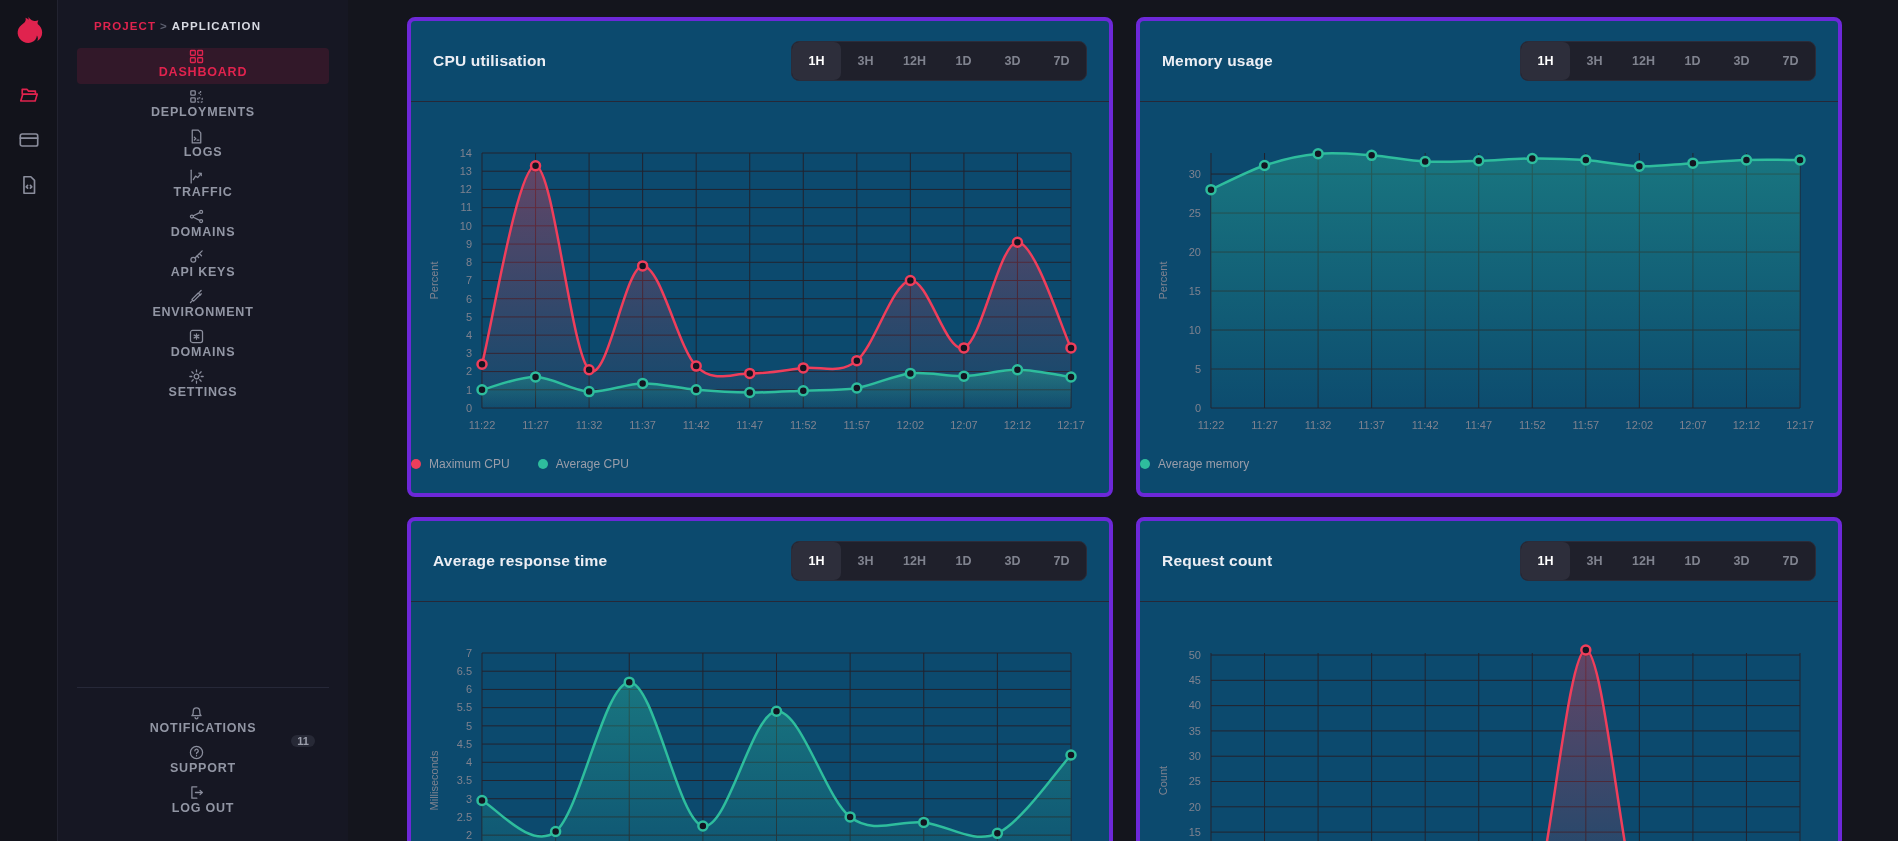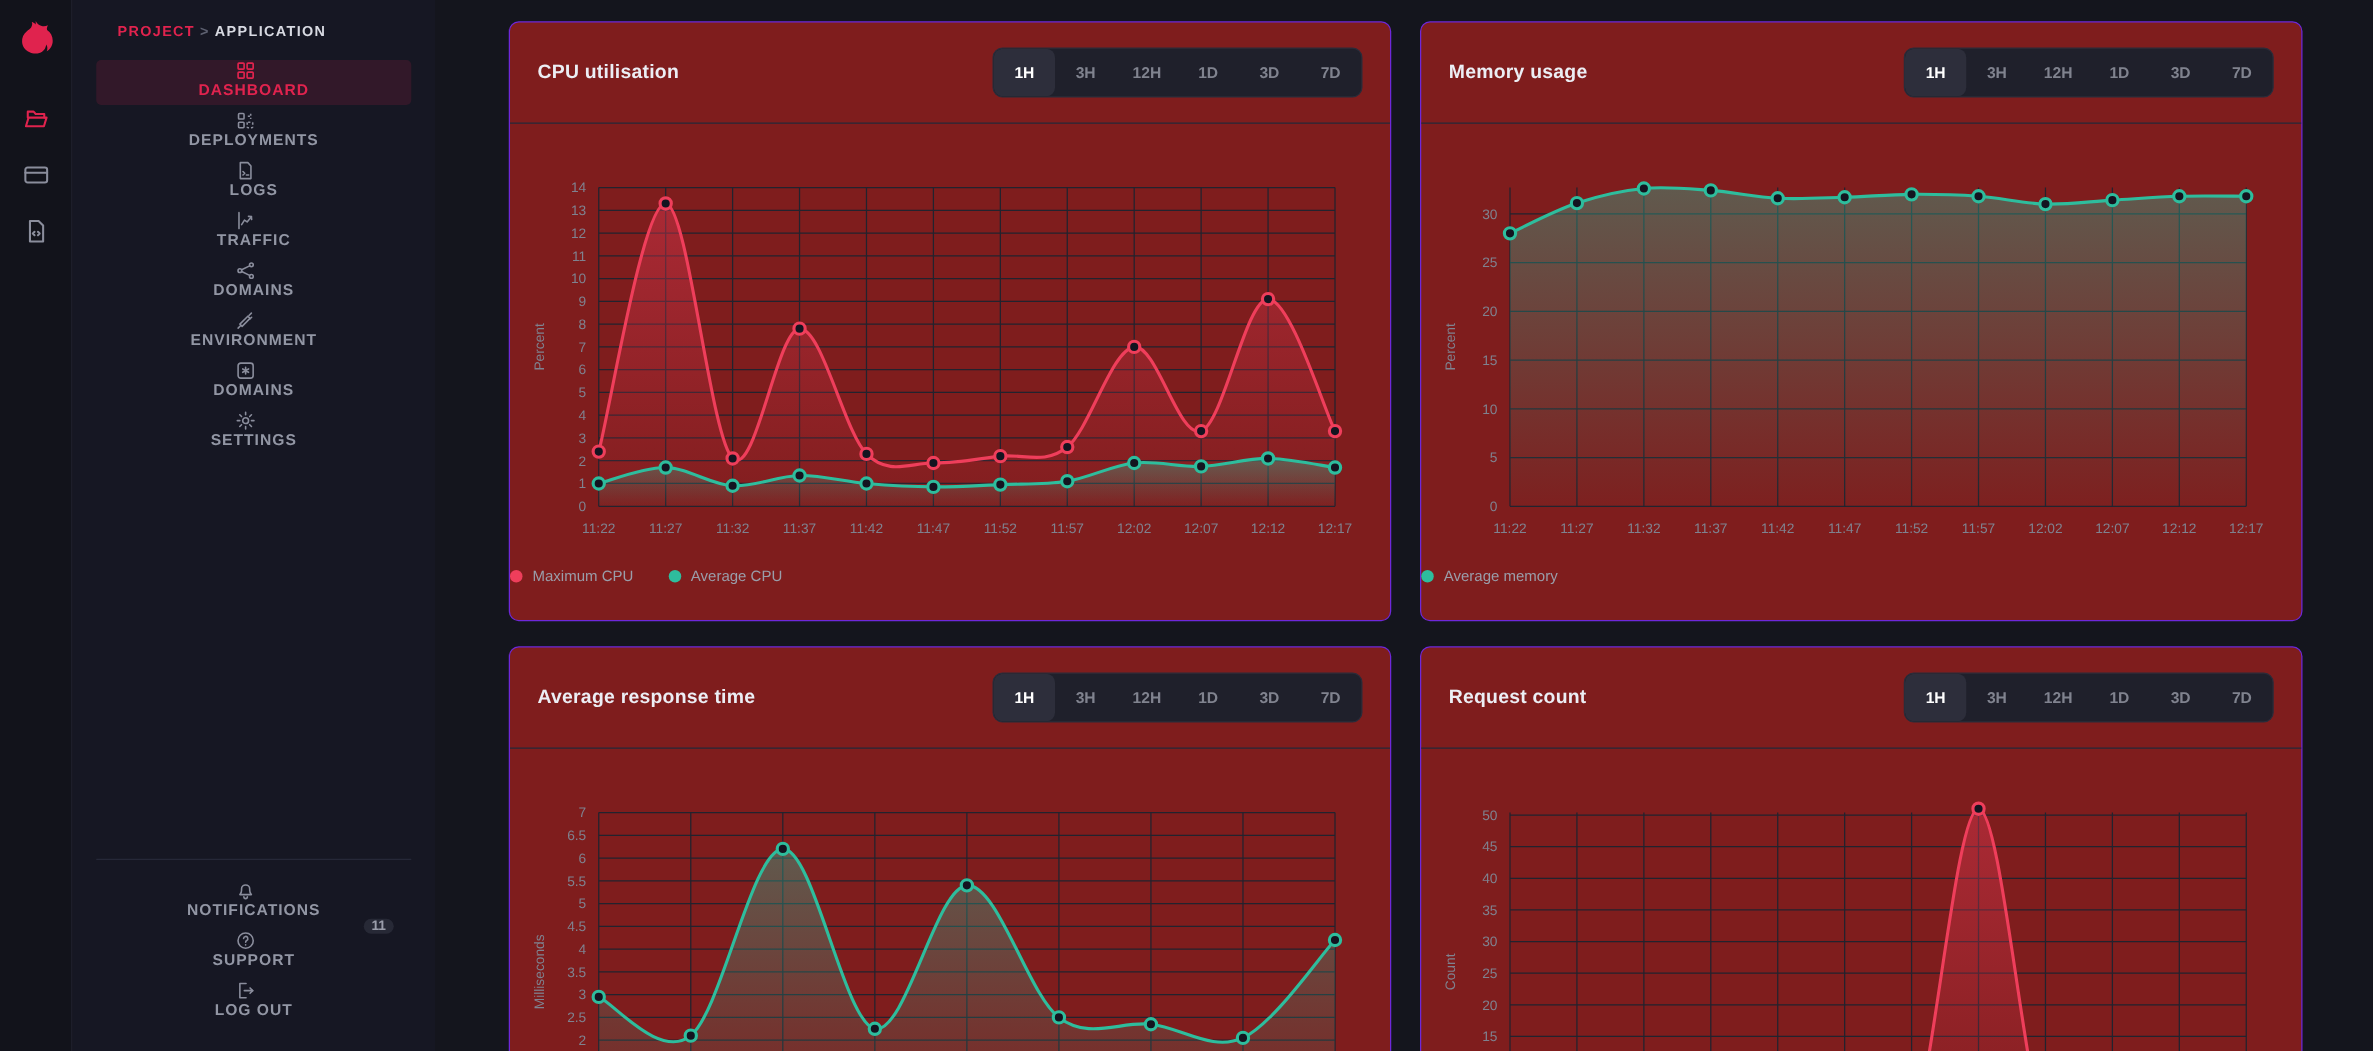--- a/index.html
+++ b/index.html
@@ -41,21 +41,21 @@
     margin-left:auto; min-width:24px; height:24px; border-radius:6px; background:#272936;
     color:#9b9eab; font-size:11px; font-weight:bold; display:flex; align-items:center; justify-content:center;
     padding:0 5px;
   }
   
   .main {
     flex:1; padding:17px 56px 0 59px;
     display:grid; grid-template-columns:706px 706px; gap:20px 23px; align-content:start;
   }
   .card {
-    width:706px; height:480px; background:#7f1d1d; border:1px solid #6d28d9; border-radius:8px;
+    width:706px; height:480px; background:#0c4a6e; border:4px solid #6d28d9; border-radius:8px;
     display:flex; flex-direction:column;
   }
   .card-header {
     height:81px; flex:none; display:flex; align-items:center; justify-content:space-between;
     padding:0 22px; border-bottom:1px solid #262838;
   }
   .card-title { font-size:15.5px; font-weight:bold; color:#eceef4; letter-spacing:0.2px; }
   .seg {
     display:flex; background:#1f202b; border:1px solid #2a2c3a; border-radius:8px; overflow:hidden;
   }
@@ -148,20 +148,31 @@
   <div class="nav-item">
     <span class="side-icon">
         <svg viewBox="0 0 24 24" fill="none" stroke="currentColor" stroke-width="1.8" stroke-linecap="round">
           <circle cx="5.5" cy="12" r="2.1"></circle>
           <circle cx="18.5" cy="5.5" r="2.1"></circle>
           <circle cx="18.5" cy="18.5" r="2.1"></circle>
           <path d="M7.5 11l9-4.4M7.5 13l9 4.4"></path>
         </svg>
       </span>
     <span class="nav-label">DOMAINS</span>
+  </div>
+  <div class="nav-item">
+    <span class="side-icon">
+        <svg viewBox="0 0 24 24" fill="none" stroke="currentColor" stroke-width="1.8" stroke-linecap="round" stroke-linejoin="round">
+          <circle cx="7.5" cy="16.5" r="3.4"></circle>
+          <path d="M10.2 13.8L20 4"></path>
+          <path d="M16 8l3 3"></path>
+          <path d="M12.8 11.2l2.2 2.2"></path>
+        </svg>
+      </span>
+    <span class="nav-label">API KEYS</span>
   </div>
   <div class="nav-item">
     <span class="side-icon">
         <svg viewBox="0 0 24 24" fill="none" stroke="currentColor" stroke-width="1.8" stroke-linecap="round" stroke-linejoin="round">
           <path d="M3.5 20.5l3-3"></path>
           <path d="M5.5 16l2.5 2.5L17 9.5 14.5 7z"></path>
           <path d="M15.8 6.2L18.5 3.5"></path>
           <path d="M16.8 10.2l2-2"></path>
         </svg>
       </span>

